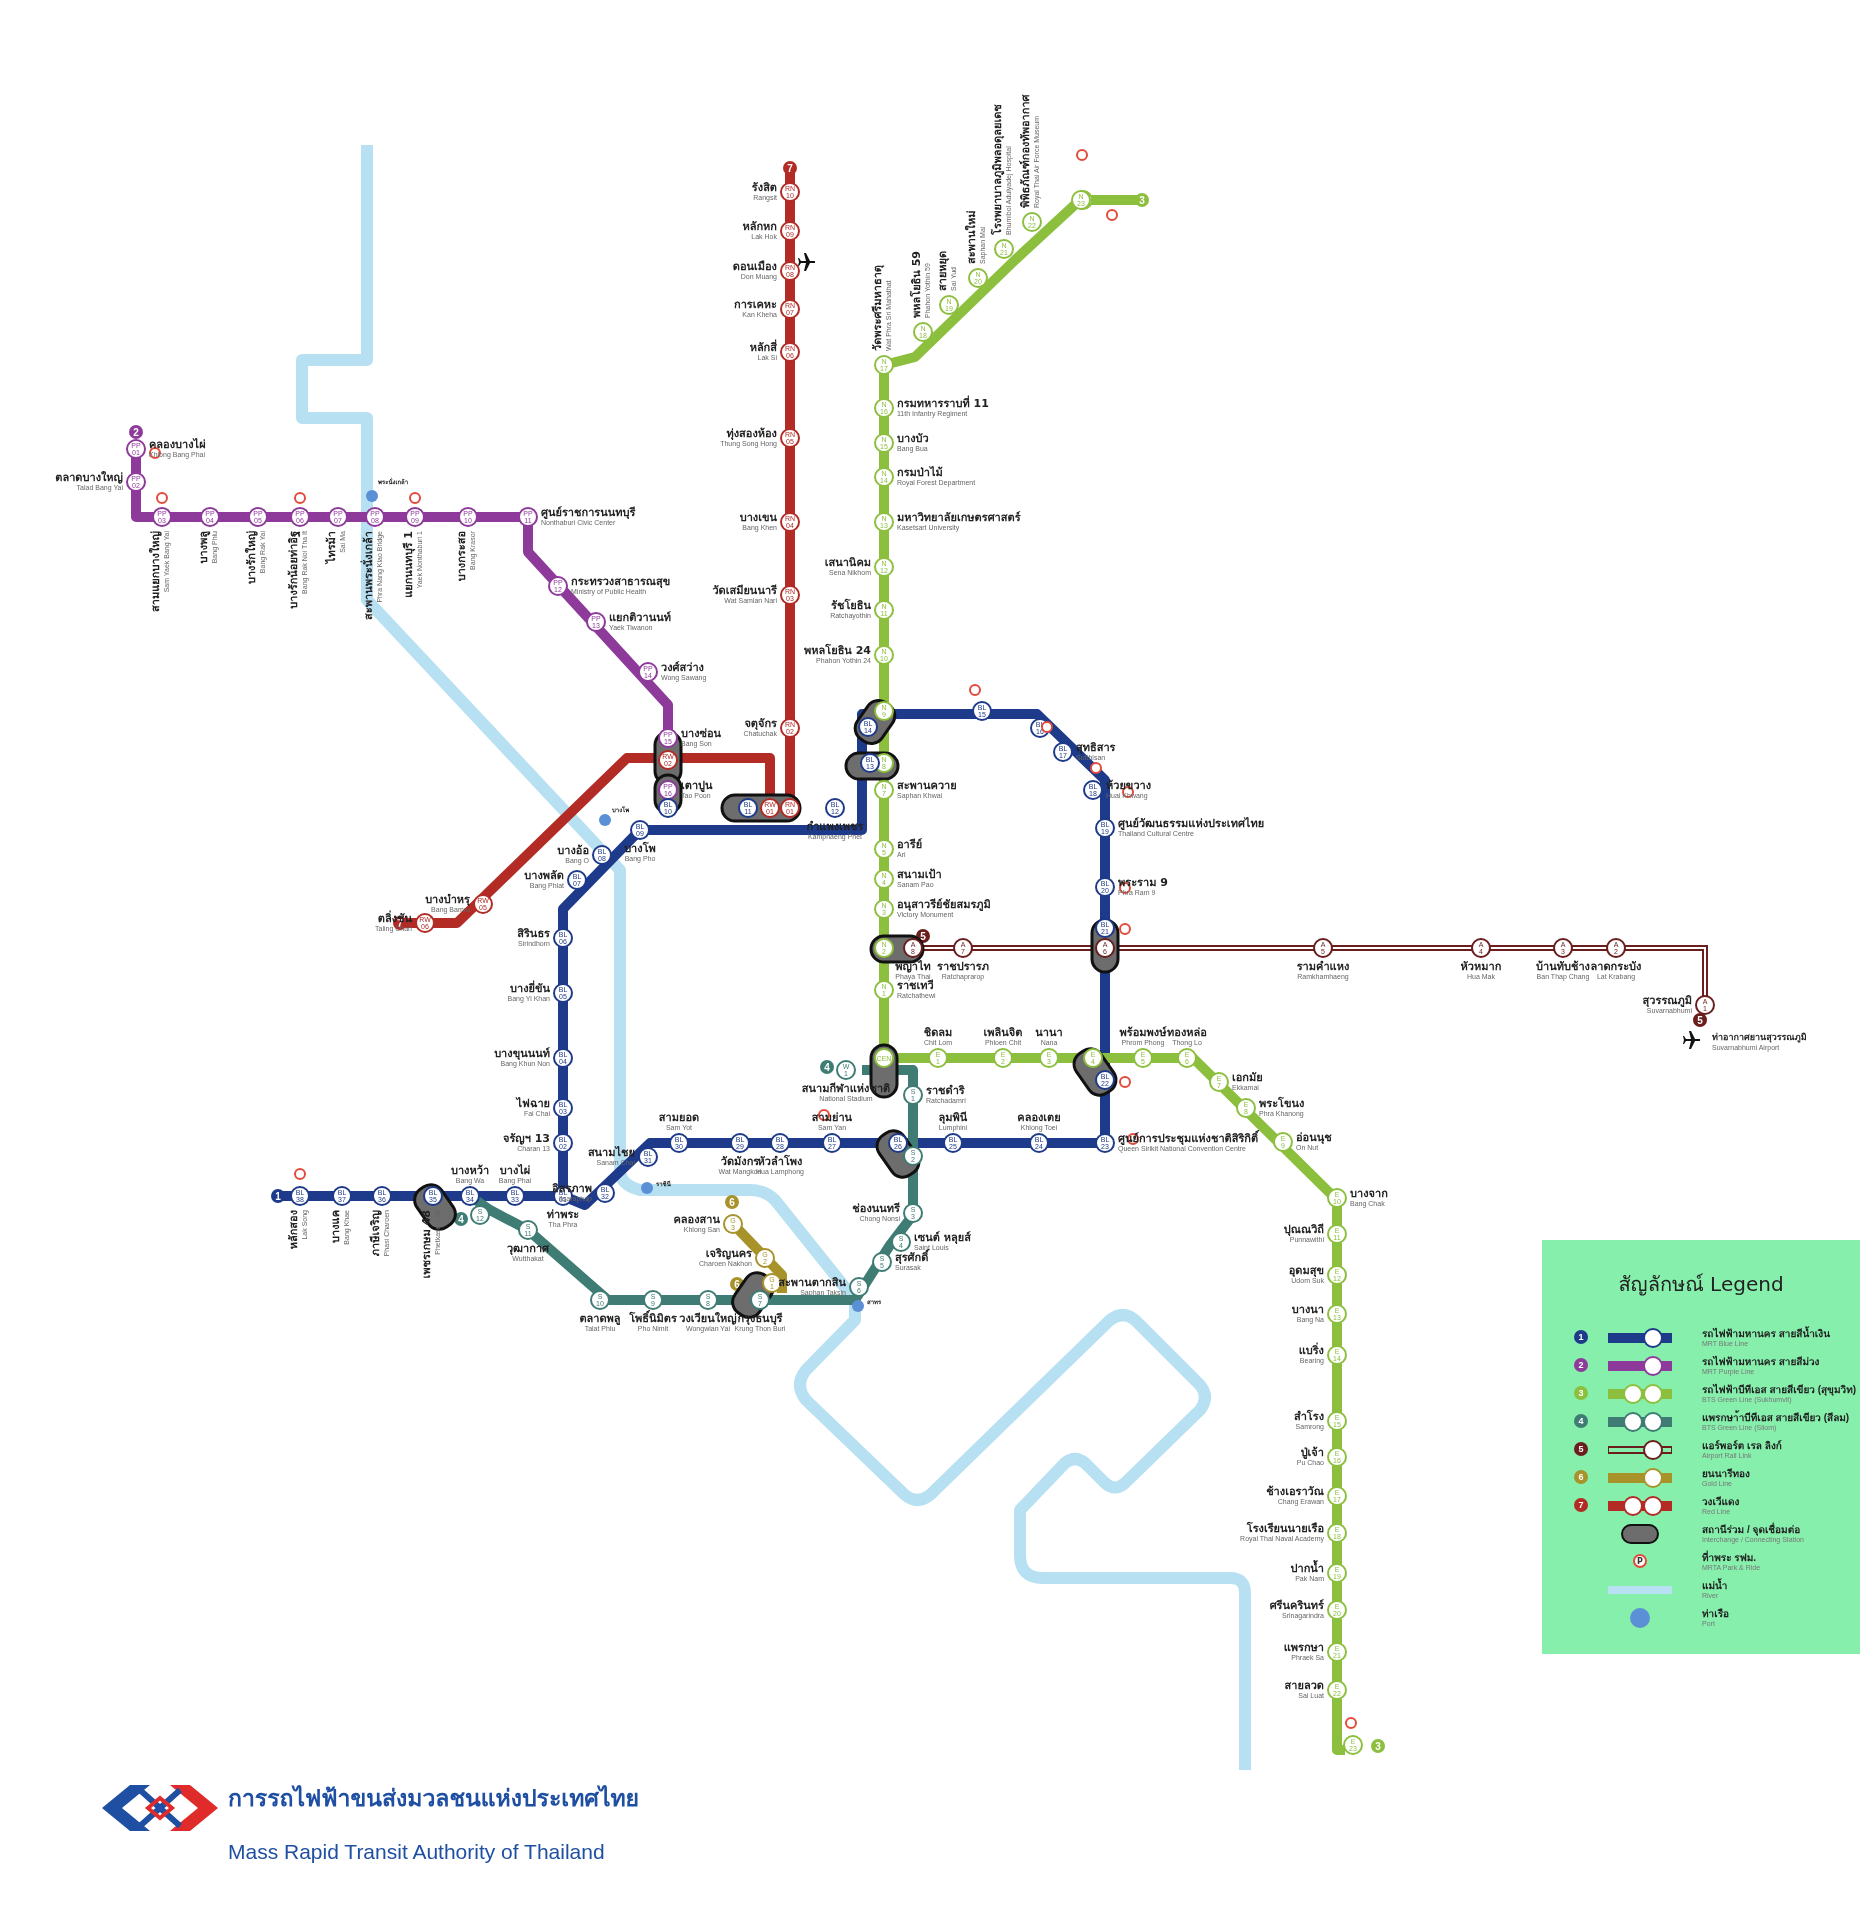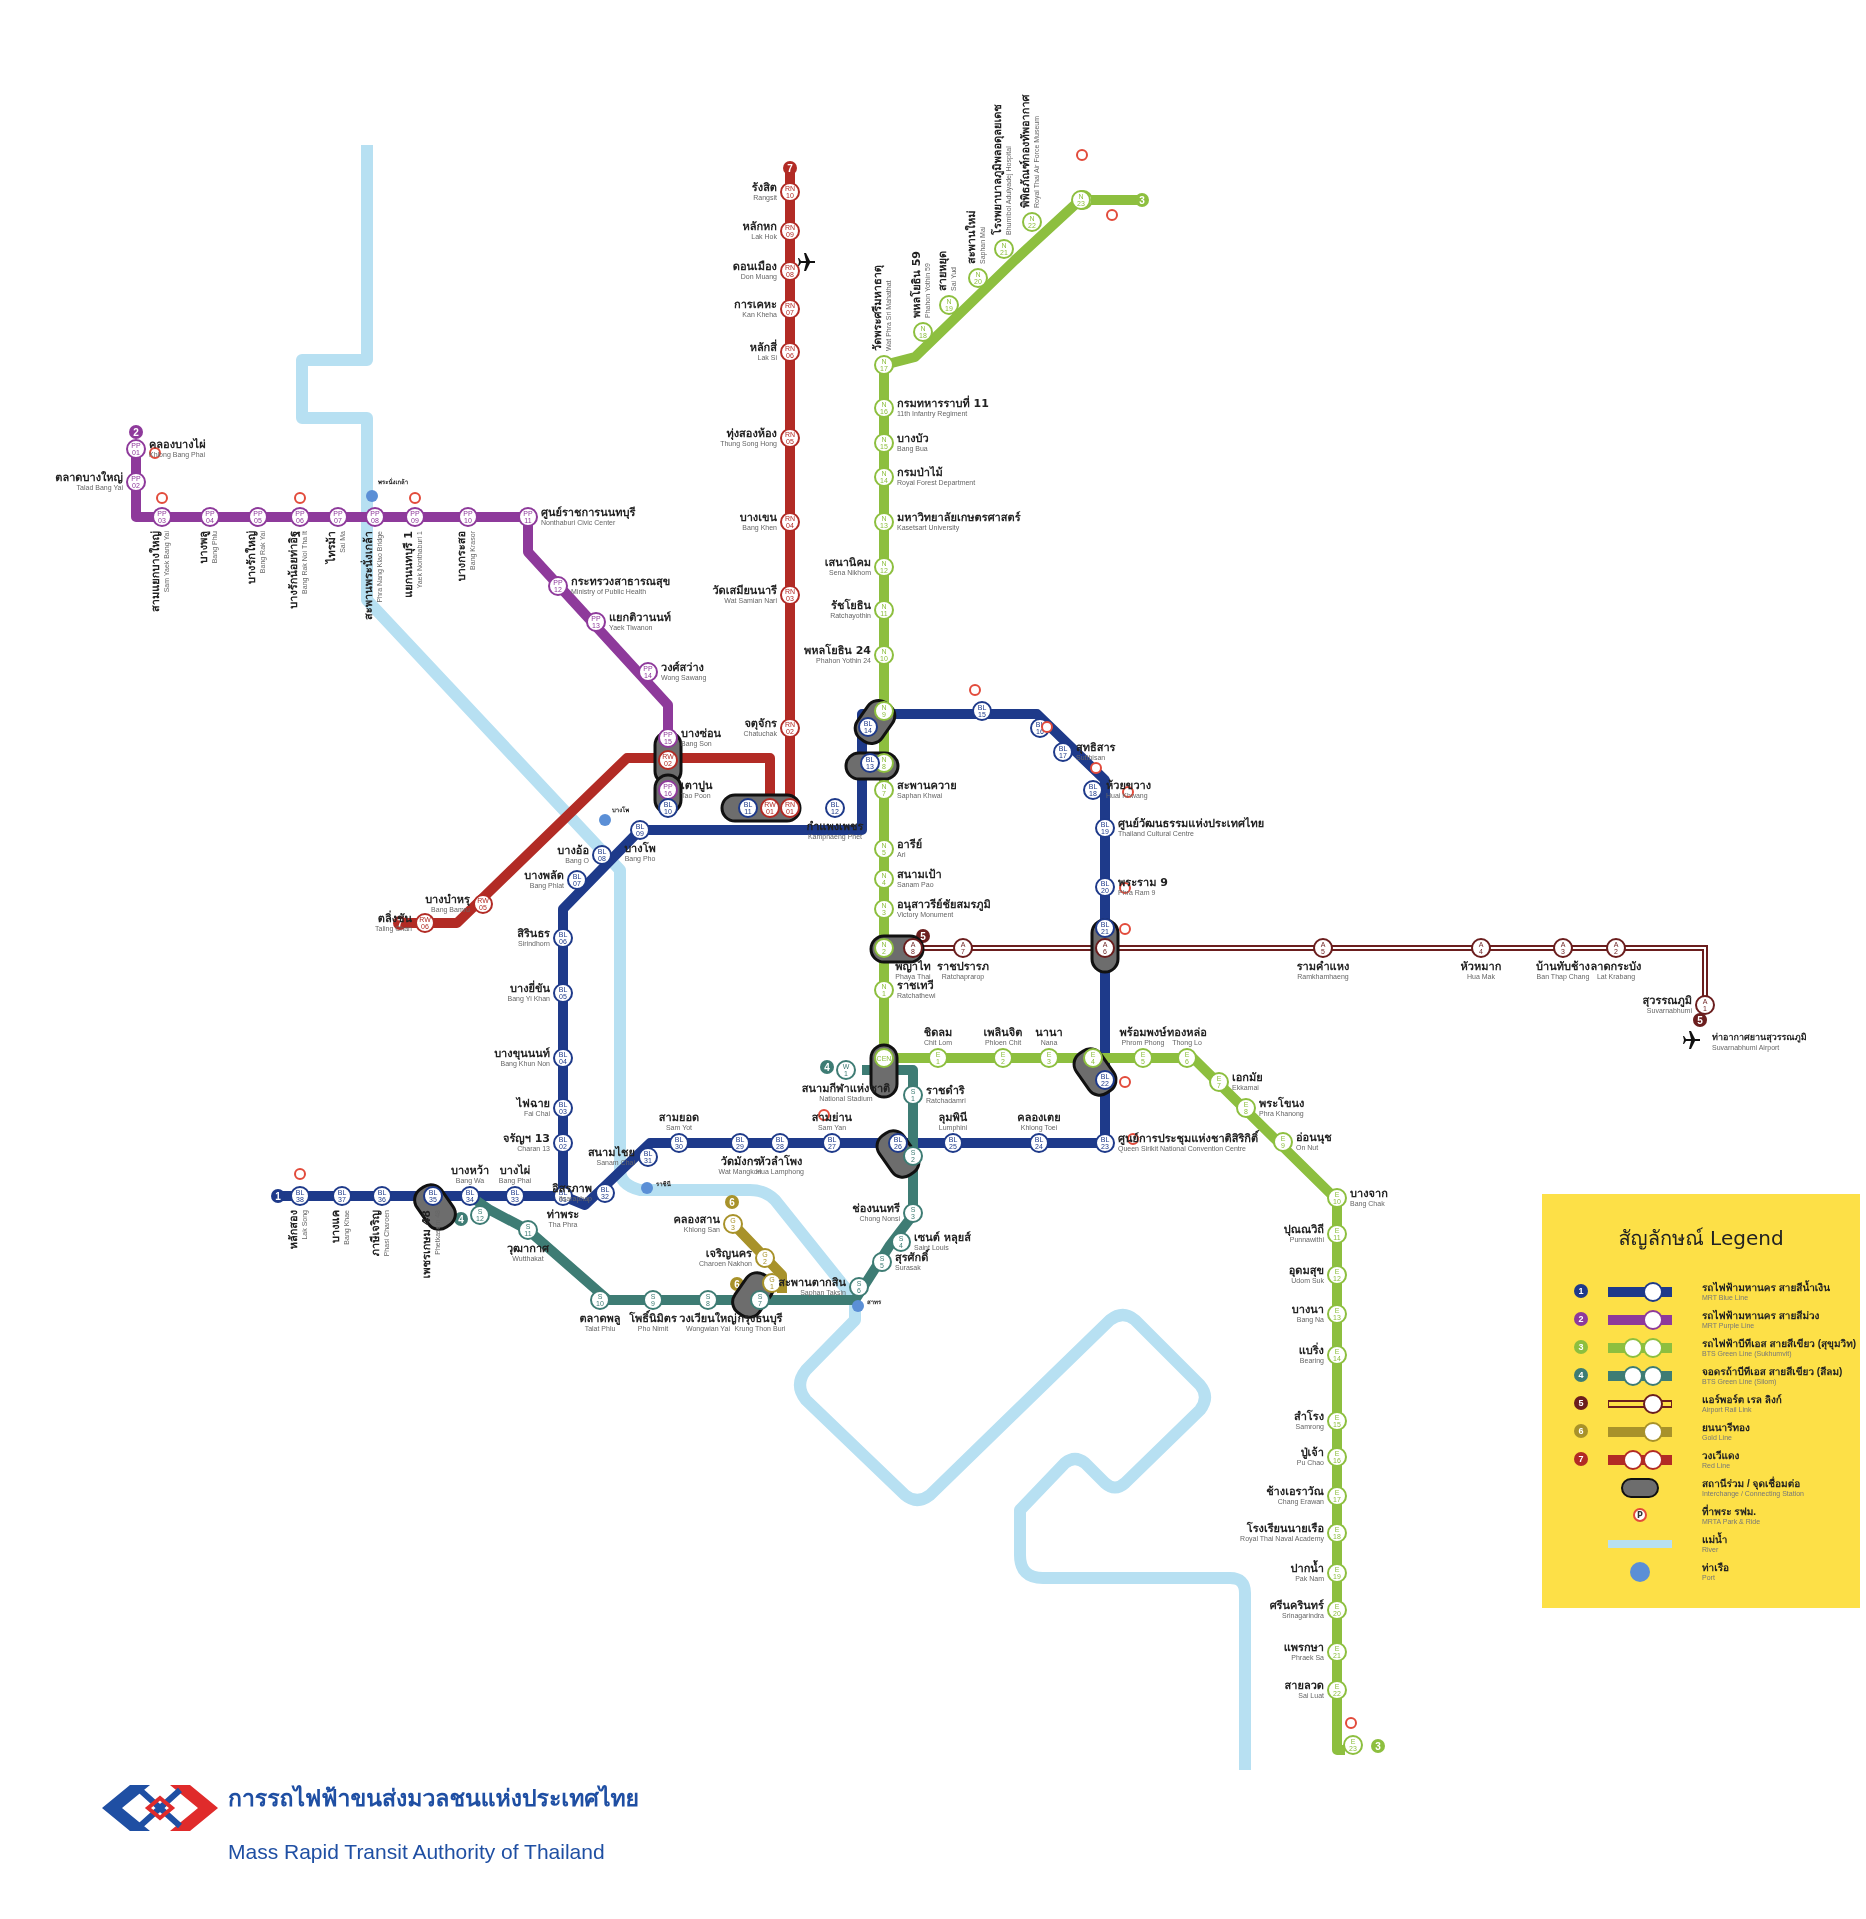--- a/index.html
+++ b/index.html
@@ -1,21 +1,21 @@
 <!DOCTYPE html>
 <html><head>
 <meta charset="utf-8">
 <style>
   html,body{margin:0;padding:0;background:#ffffff;}
   body{width:1866px;height:1919px;position:relative;overflow:hidden;font-family:"DejaVu Sans","Liberation Sans",sans-serif;}
   #map{position:absolute;left:0;top:0;width:1866px;height:1919px;}
   .st-th{font-family:"DejaVu Sans",sans-serif;font-size:11px;font-weight:bold;fill:#222;}
   .st-en{font-family:"Liberation Sans",sans-serif;font-size:7px;fill:#666;}
   .code{font-family:"Liberation Sans",sans-serif;font-size:7px;text-anchor:middle;}
-  .legend{position:absolute;left:1542px;top:1194px;width:318px;height:414px;background:#fde047;}
+  .legend{position:absolute;left:1542px;top:1240px;width:318px;height:414px;background:#86efac;}
   .legend-title{position:absolute;left:0;top:28px;width:100%;text-align:center;font-family:"DejaVu Sans",sans-serif;font-size:20px;color:#222;}
   .lg-row{position:absolute;left:0;width:100%;height:30px;}
   .lg-num{position:absolute;left:32px;top:4px;width:14px;height:14px;border-radius:50%;color:#fff;font-size:9px;font-weight:bold;text-align:center;line-height:14px;font-family:"Liberation Sans",sans-serif;}
   .lg-sym{position:absolute;left:66px;top:2px;width:64px;height:20px;}
   .lg-th{position:absolute;left:160px;top:0;font-family:Liberation Sans, sans-serif;font-size:10px;font-weight:bold;color:#222;white-space:nowrap;}
   .lg-en{position:absolute;left:160px;top:14px;font-family:"Liberation Sans",sans-serif;font-size:7px;color:#777;white-space:nowrap;}
   .logo{position:absolute;left:100px;top:1780px;width:560px;height:60px;}
   .logo-th{position:absolute;left:128px;top:0;font-family:Liberation Serif, serif;font-size:23px;font-weight:bold;color:#1f4fa3;white-space:nowrap;}
   .logo-en{position:absolute;left:128px;top:32px;font-family:"Liberation Sans",sans-serif;font-size:21px;color:#1f4fa3;white-space:nowrap;margin-top:28px;}
 </style>
@@ -1326,21 +1326,21 @@
         <div class="lg-th">รถไฟฟ้าบีทีเอส สายสีเขียว (สุขุมวิท)</div>
         <div class="lg-en">BTS Green Line (Sukhumvit)</div>
       </div>
       <div class="lg-row" style="top: 170px;">
         <div class="lg-num" style="background:#3e7c74">4</div>
         <svg class="lg-sym" viewBox="0 0 64 20">
           <rect x="0" y="5" width="64" height="10" fill="#3e7c74"></rect>
           <circle cx="25" cy="10" r="9" fill="#fff" stroke="#3e7c74" stroke-width="2"></circle>
           <circle cx="45" cy="10" r="9" fill="#fff" stroke="#3e7c74" stroke-width="2"></circle>
         </svg>
-        <div class="lg-th">จอดรถ้าบีทีเอส สายสีเขียว (สีลม)</div>
+        <div class="lg-th">แพรกษา้าบีทีเอส สายสีเขียว (สีลม)</div>
         <div class="lg-en">BTS Green Line (Silom)</div>
       </div>
       <div class="lg-row" style="top: 198px;">
         <div class="lg-num" style="background:#6b1e1e">5</div>
         <svg class="lg-sym" viewBox="0 0 64 20">
           <rect x="0" y="7" width="64" height="6" fill="none" stroke="#6b1e1e" stroke-width="2"></rect>
           <circle cx="45" cy="10" r="9" fill="#fff" stroke="#6b1e1e" stroke-width="2"></circle>
         </svg>
         <div class="lg-th">แอร์พอร์ต เรล ลิงก์</div>
         <div class="lg-en">Airport Rail Link</div>

